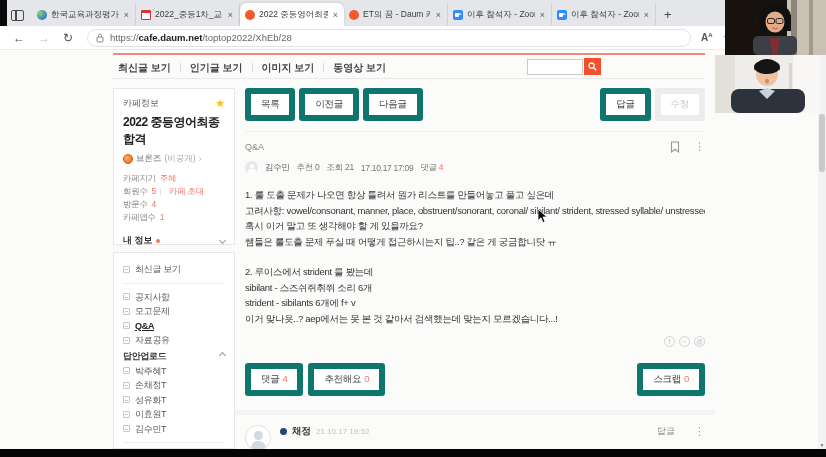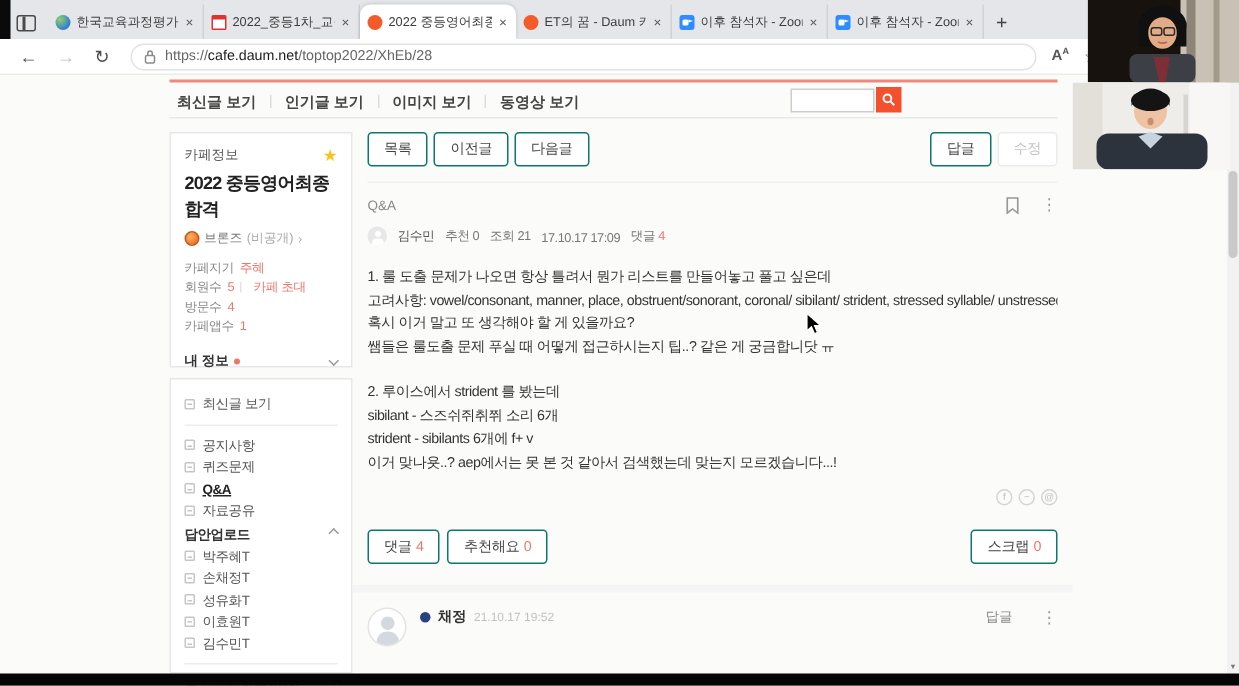--- a/index.html
+++ b/index.html
@@ -24,21 +24,21 @@
   .fav.zoom::after { content:""; position:absolute; left:2px; top:3px; width:4px; height:4px; background:#fff; border-radius:1px; }
   .fav.zoom::before { content:""; position:absolute; right:1px; top:3.5px; border-left:3px solid #fff; border-top:1.5px solid transparent; border-bottom:1.5px solid transparent; }
   .newtab { font-size:13px; color:#444; margin:0 0 4px 8px; }
 
   
   .addrbar { position:absolute; left:0; top:26px; right:0; height:24px; background:#fff; border-bottom:1px solid #ececec; display:flex; align-items:center; }
   .navico { font-size:12px; color:#4e4e4e; margin-left:13px; }
   .navico.disabled { color:#c2c2c2; }
   .urlpill { margin-left:14px; width:604px; height:18px; border:1px solid #e2e2e2; border-radius:10px; display:flex; align-items:center; padding:0 8px; font-size:9.5px; color:#666; background:#fff; }
   .urlpill .lock { margin-right:6px; }
-  .url-host { color:#1b1b1b; font-weight:normal; }
+  .url-host { color:#1b1b1b; font-weight:bold; }
   .abar-right { margin-left:10px; display:flex; gap:10px; align-items:center; font-size:11px; color:#555; }
   .textsize-ico { font-weight:bold; font-size:10px; }
   .textsize-ico sup { font-size:6px; }
 
   
   .cafe-topline { position:absolute; left:113px; top:53px; width:592px; height:2px; background:#f2887b; }
   .cafenav { position:absolute; left:118px; top:58px; width:587px; height:19px; display:flex; align-items:center; }
   .cafenav a { font-size:10px; font-weight:bold; color:#454545; text-decoration:none; }
   .cafenav .sep { width:1px; height:9px; background:#ddd; margin:0 9px; }
   .cafenav-border { position:absolute; left:113px; top:78px; width:592px; height:1px; background:#e9e9e9; }
@@ -69,21 +69,21 @@
   .menu-row { display:flex; align-items:center; gap:5px; font-size:9px; color:#555; line-height:14.5px; letter-spacing:-0.3px; cursor:pointer; }
   .board-ico { width:7px; height:7px; border:1px solid #c6c6c6; border-radius:1px; position:relative; flex:0 0 auto; }
   .board-ico::after { content:""; position:absolute; left:1px; right:1px; top:2.5px; height:1px; background:#c6c6c6; }
   .menu-div { height:1px; background:#ededed; margin:6px 0; }
   .menu-row.active a { font-weight:bold; color:#222; text-decoration:underline; }
   .menu-head { display:flex; align-items:center; font-size:9px; font-weight:bold; color:#333; line-height:16px; letter-spacing:-0.3px; }
   .menu-row a { color:inherit; text-decoration:none; }
 
   
   .main { position:absolute; left:245px; top:88px; width:460px; }
-  .btn { display:inline-block; border:1px solid #0f766e; background:#fff; border-radius:3px; font-size:9.5px; color:#444; padding:4px 10px; cursor:pointer; letter-spacing:-0.3px; }
+  .btn { display:inline-block; border:6px solid #0f766e; background:#fff; border-radius:3px; font-size:9.5px; color:#444; padding:4px 10px; cursor:pointer; letter-spacing:-0.3px; }
   .btn.disabled { color:#c3c3c3; border-color:#ececec; cursor:default; }
   .toolbar { display:flex; gap:4px; }
   .toolbar .spacer { flex:1; }
   .post-divider { height:1px; background:#f0f0f0; margin:10px 0 0; }
   .cat-row { display:flex; align-items:center; margin-top:8px; }
   .cat { font-size:9px; color:#888; }
   .bookmark { margin-left:auto; }
   .kebab { color:#999; font-size:11px; margin-left:14px; cursor:pointer; }
   .post-title { margin-top:5px; font-size:14px; letter-spacing:-0.5px; }
   .post-title .pre { color:#9a9a9a; }
@@ -257,21 +257,21 @@
       <span class="board-ico"></span>
       <a>최신글 보기</a>
     </div>
     <div class="menu-div"></div>
     <div class="menu-row">
         <span class="board-ico"></span>
         <a>공지사항</a>
       </div>
     <div class="menu-row">
         <span class="board-ico"></span>
-        <a>퀴즈문제</a>
+        <a>모고문제</a>
       </div>
     <div class="menu-row active">
         <span class="board-ico"></span>
         <a>Q&amp;A</a>
       </div>
     <div class="menu-row">
         <span class="board-ico"></span>
         <a>자료공유</a>
       </div>
     <div class="menu-head">

